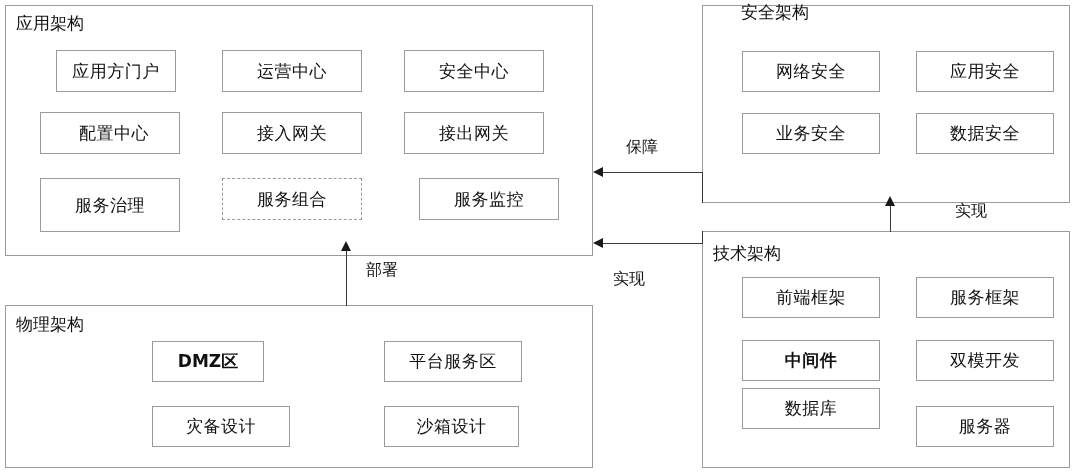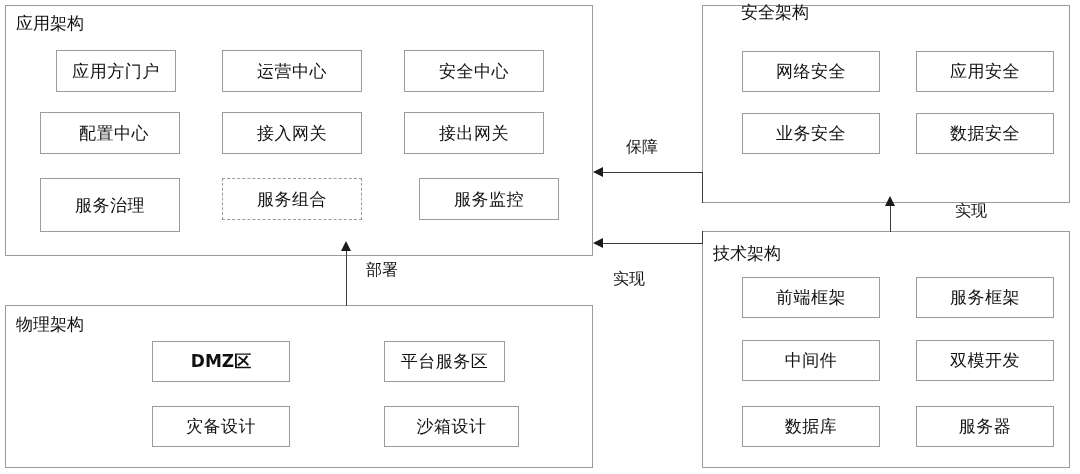--- a/index.html
+++ b/index.html
@@ -106,30 +106,30 @@
   <div class="node" style="left:742px; top:51px; width:138px; height:41px;">网络安全</div>
   <div class="node" style="left:916px; top:51px; width:138px; height:41px;">应用安全</div>
   <div class="node" style="left:742px; top:113px; width:138px; height:41px;">业务安全</div>
   <div class="node" style="left:916px; top:113px; width:138px; height:41px;">数据安全</div>
 
   <div class="group" style="left:702px; top:231px; width:368px; height:237px;"></div>
   <div class="group-title" style="left:713px; top:245px;">技术架构</div>
 
   <div class="node" style="left:742px; top:277px; width:138px; height:41px;">前端框架</div>
   <div class="node" style="left:916px; top:277px; width:138px; height:41px;">服务框架</div>
-  <div class="node" style="left:742px; top:340px; width:138px; height:41px;">中间件</div>
+  <div class="node" style="left:742px; top:340px; width:138px; height:41px;font-weight:bold;">中间件</div>
   <div class="node" style="left:916px; top:340px; width:138px; height:41px;">双模开发</div>
-  <div class="node" style="left:742px; top:406px; width:138px; height:41px;">数据库</div>
+  <div class="node" style="left:742px; top:388px; width:138px; height:41px;">数据库</div>
   <div class="node" style="left:916px; top:406px; width:138px; height:41px;">服务器</div>
 
   <div class="group" style="left:5px; top:305px; width:588px; height:163px;"></div>
   <div class="group-title" style="left:16px; top:316px;">物理架构</div>
 
-  <div class="node bold" style="left:152px; top:341px; width:138px; height:41px;">DMZ区</div>
-  <div class="node" style="left:384px; top:341px; width:121px; height:41px;">平台服务区</div>
+  <div class="node bold" style="left:152px; top:341px; width:112px; height:41px;">DMZ区</div>
+  <div class="node" style="left:384px; top:341px; width:138px; height:41px;">平台服务区</div>
   <div class="node" style="left:152px; top:406px; width:138px; height:41px;">灾备设计</div>
   <div class="node" style="left:384px; top:406px; width:135px; height:41px;">沙箱设计</div>
 
   <div class="edge-line-v" style="left:702px; top:172px; height:31px;"></div>
   <div class="edge-line-h" style="left:600px; top:172px; width:103px;"></div>
   <div class="arrow-left" style="left:593px; top:167px;"></div>
   <div class="edge-label" style="left:626px; top:139px;">保障</div>
 
   <div class="edge-line-h" style="left:600px; top:243px; width:103px;"></div>
   <div class="edge-line-v" style="left:702px; top:231px; height:13px;"></div>

